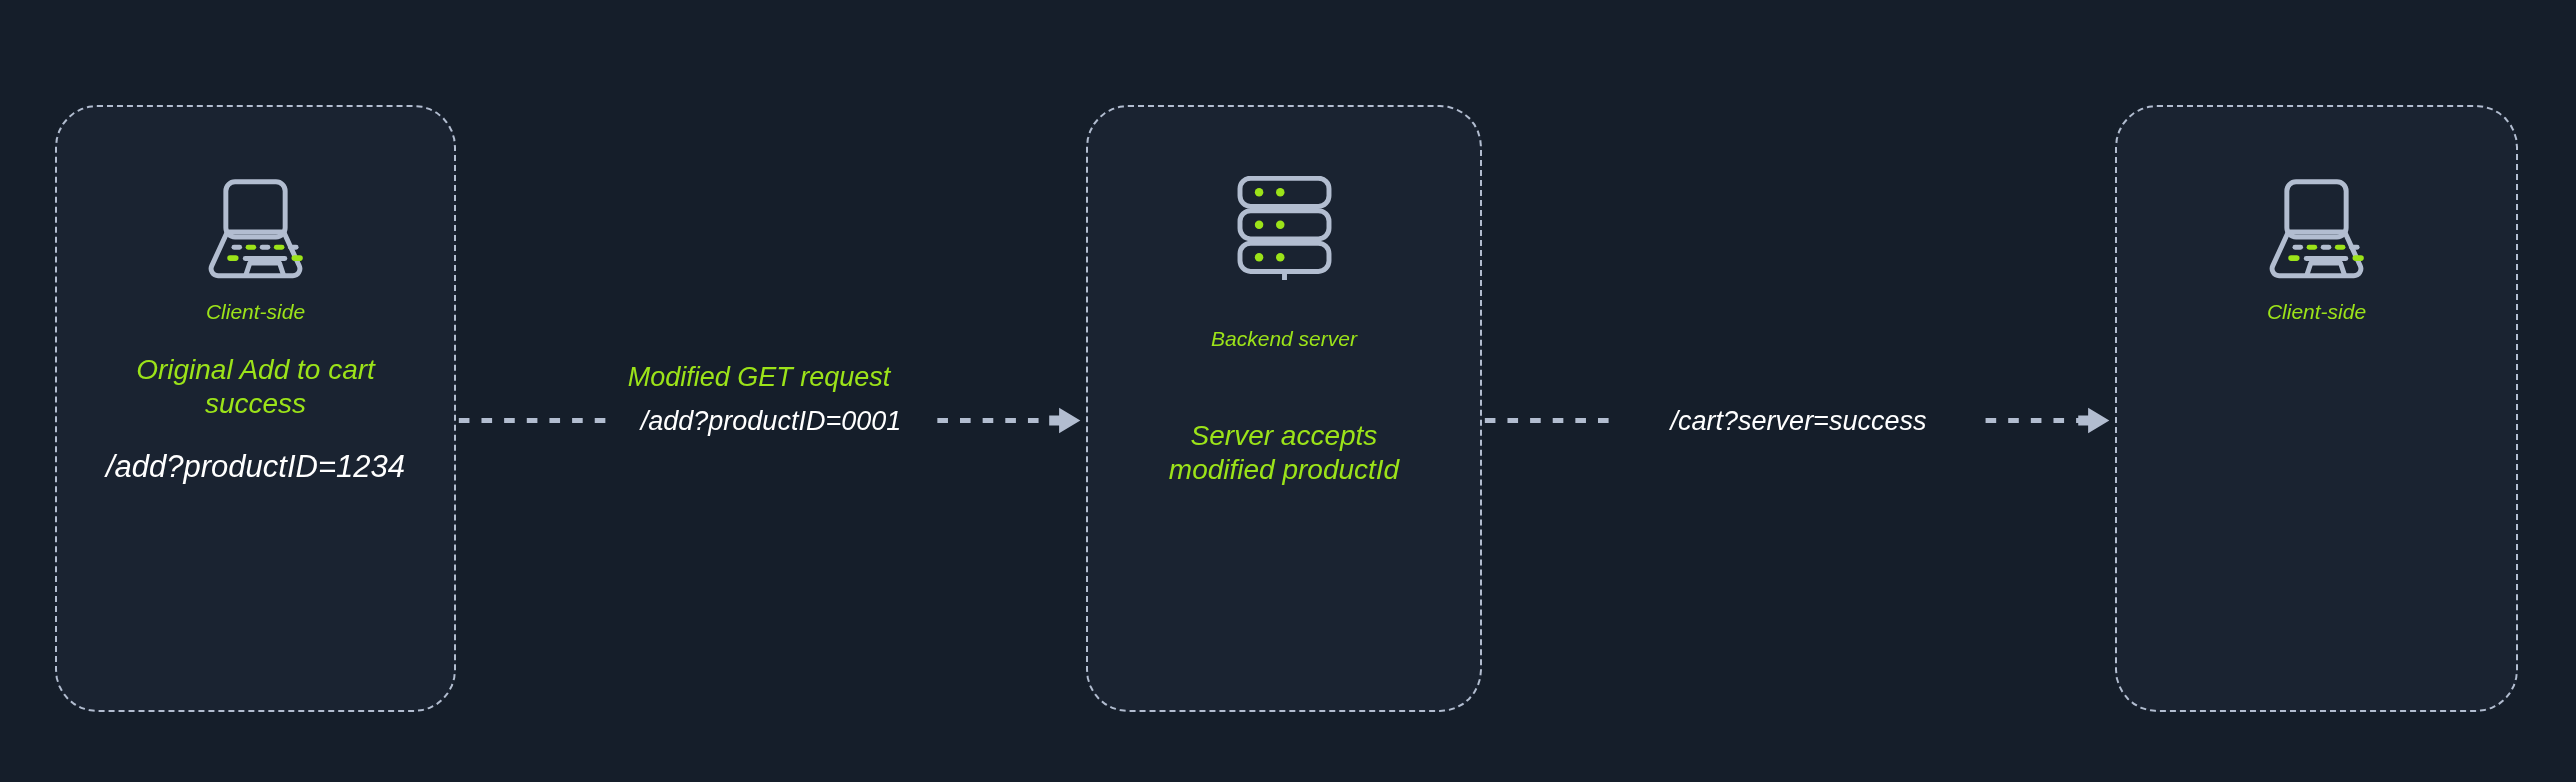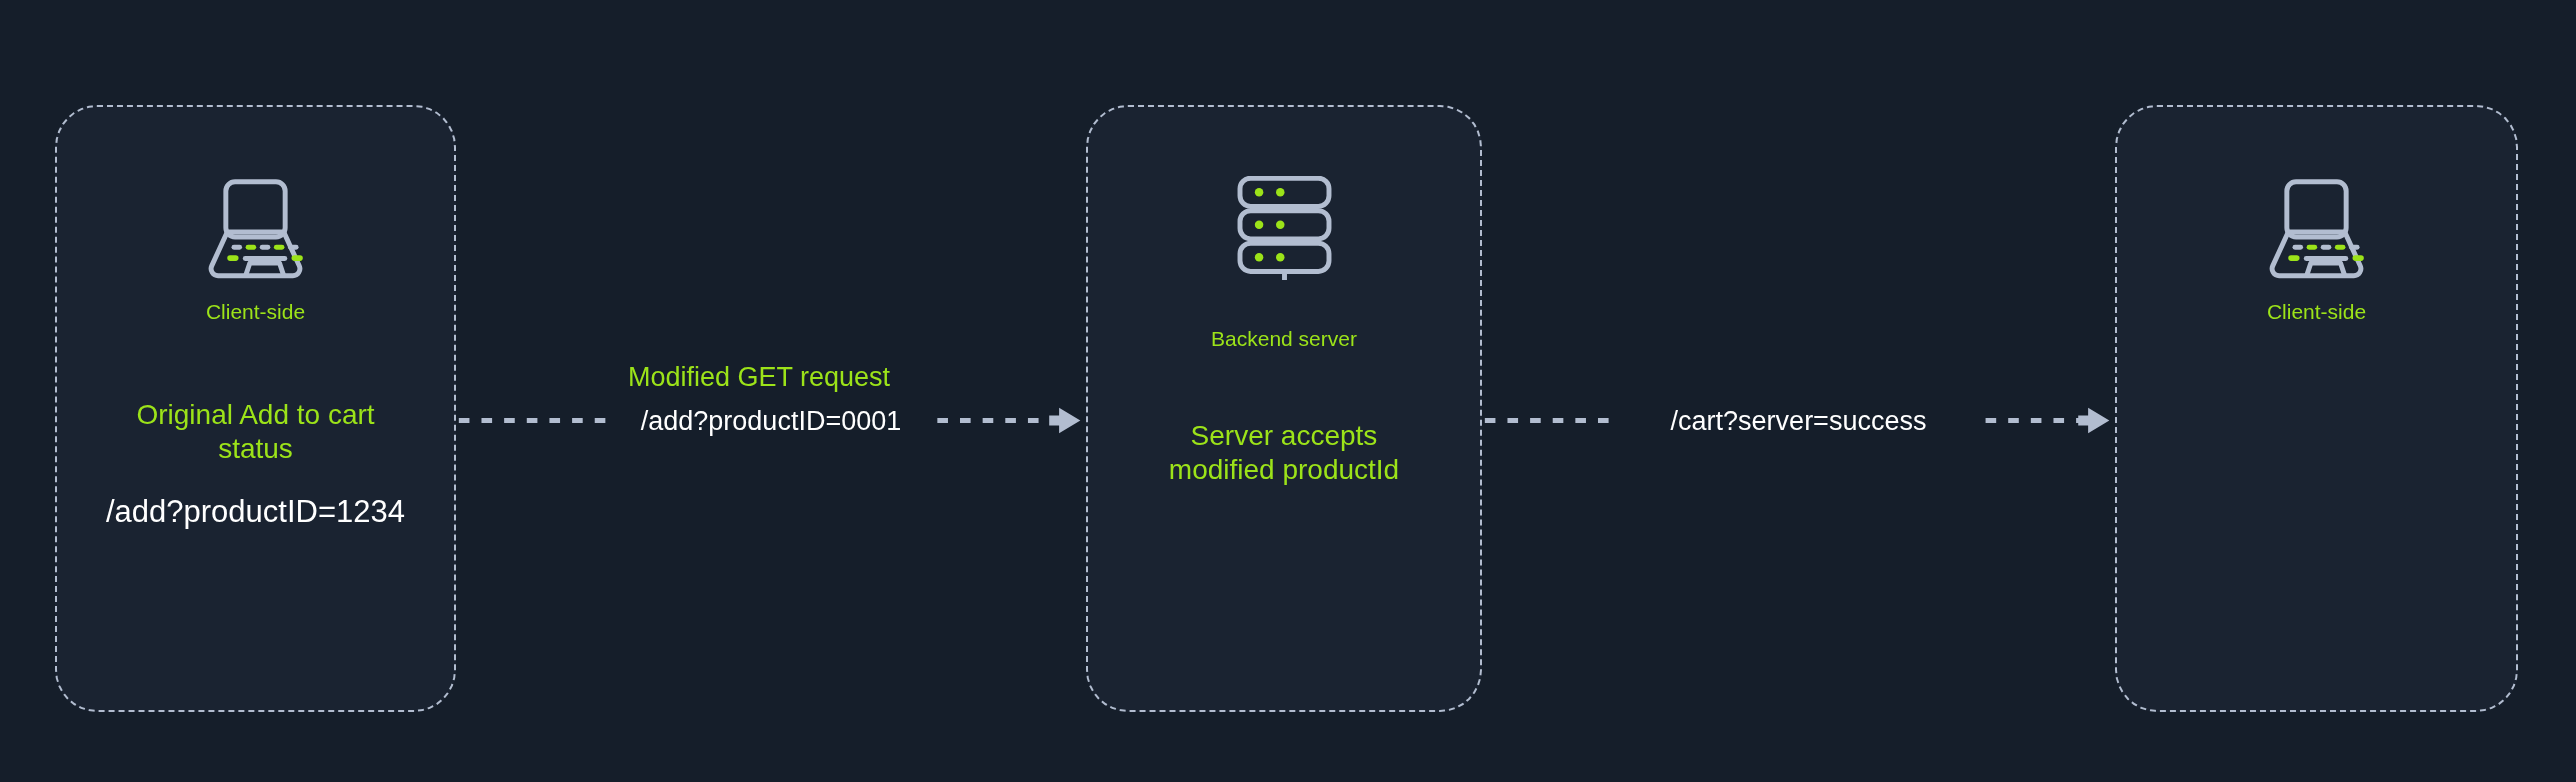--- a/index.html
+++ b/index.html
@@ -12,20 +12,21 @@
     height: 782px;
     font-family: "Liberation Sans", sans-serif;
     overflow: hidden;
   }
 
   #diagram {
     position: relative;
     width: 2376px;
     height: 782px;
     background: #151e2a;
+    font-style: italic;
   }
 
   
   .node {
     position: absolute;
     box-sizing: border-box;
     background: #1a2331;
     border: 2.1px dashed #b2bdd0;
     border-radius: 42px;
     display: flex;
@@ -68,21 +69,21 @@
   #node-backend-server {
     left: 1086px; top: 105px; width: 396px; height: 607px;
     padding-top: 69px;
   }
   #node-client-result {
     left: 2115px; top: 105px; width: 403px; height: 607px;
     padding-top: 71px;
   }
 
   .gap-role   { margin-top: 15.6px; }
-  .gap-desc-a { margin-top: 73px; }
+  .gap-desc-a { margin-top: 28px; }
   .gap-desc-b { margin-top: 67px; }
   .gap-url    { margin-top: 27px; }
 
   
   .edge {
     position: absolute;
   }
   .edge-label-top {
     position: absolute;
     color: #9ce319;
@@ -130,21 +131,21 @@
         <rect x="131" y="109" width="16" height="8" rx="4" fill="#9ce319"></rect>
 
         <path d="M66 138 L72 120 L114 120 L120 138" stroke="#b2bdd0" stroke-width="7" fill="none" stroke-linejoin="round"></path>
       </svg>
     </span>
 
     <div class="node-role gap-role">Client-side</div>
 
     <div class="node-desc gap-desc-a">
       <div>Original Add to cart</div>
-      <div>status</div>
+      <div>success</div>
     </div>
 
     <div class="node-url gap-url">/add?productID=1234</div>
   </div>
 
   <div class="edge-label-top" id="edge-1-label-top">Modified GET request</div>
 
   <div class="edge" id="edge-1">
     <svg width="630" height="37" viewBox="0 0 890 52" fill="none">
 

